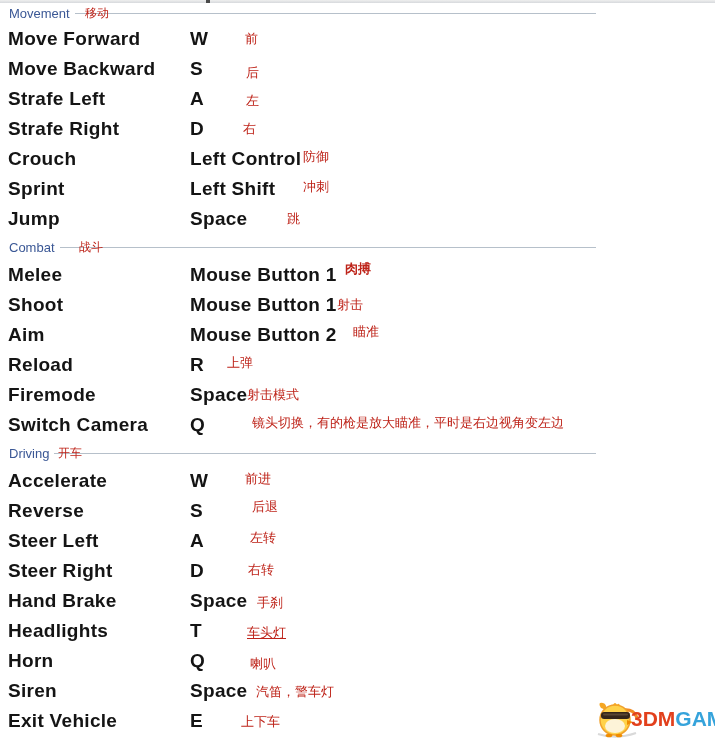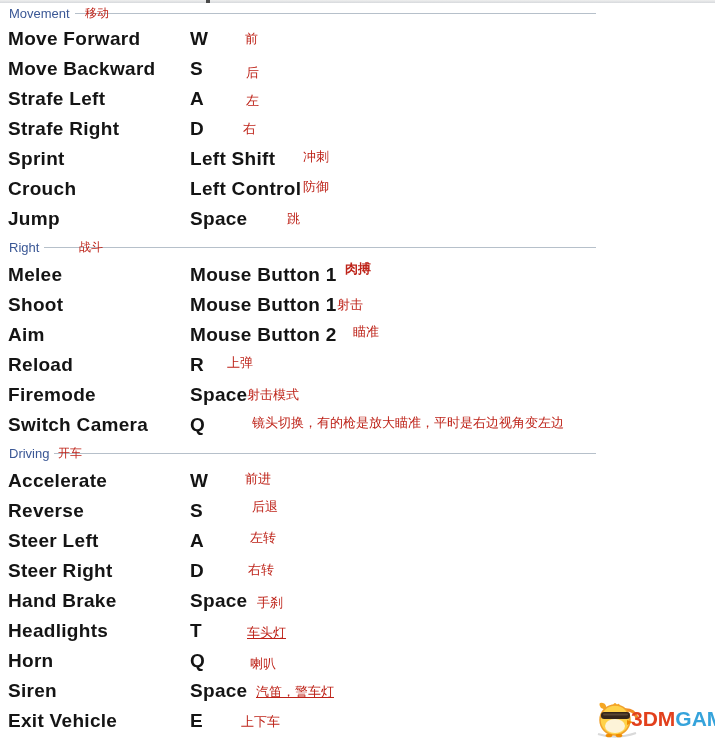--- a/index.html
+++ b/index.html
@@ -77,42 +77,42 @@
     <span class="note" style="left: 246px; margin-top: 2px;">左</span>
   </div>
 
   <div class="row">
     <span class="action">Strafe Right</span>
     <span class="key">D</span>
     <span class="note" style="left: 243px; margin-top: 0px;">右</span>
   </div>
 
   <div class="row">
+    <span class="action">Crouch</span>
+    <span class="key">Left Control</span>
+    <span class="note" style="left: 303px; margin-top: -2px;">防御</span>
+  </div>
+
+  <div class="row">
     <span class="action">Sprint</span>
     <span class="key">Left Shift</span>
     <span class="note" style="left: 303px; margin-top: -2px;">冲刺</span>
   </div>
 
   <div class="row">
-    <span class="action">Crouch</span>
-    <span class="key">Left Control</span>
-    <span class="note" style="left: 303px; margin-top: -2px;">防御</span>
-  </div>
-
-  <div class="row">
     <span class="action">Jump</span>
     <span class="key">Space</span>
     <span class="note" style="left: 287px; margin-top: 0px;">跳</span>
   </div>
 </div>
   </section>
 
   <section class="section">
     <div class="section-header">
-      <span class="section-title">Right</span>
+      <span class="section-title">Combat</span>
       <span class="section-line"></span>
       <span class="section-note" style="left: 79px;">战斗</span>
     </div>
     <div class="rows">
   <div class="row">
     <span class="action">Melee</span>
     <span class="key">Mouse Button 1</span>
     <span class="note" style="left: 345px; margin-top: -6px; font-weight: bold;">肉搏</span>
   </div>
 
@@ -193,21 +193,21 @@
 
   <div class="row">
     <span class="action">Horn</span>
     <span class="key">Q</span>
     <span class="note" style="left: 250px; margin-top: 3px;">喇叭</span>
   </div>
 
   <div class="row">
     <span class="action">Siren</span>
     <span class="key">Space</span>
-    <span class="note" style="left: 256px; margin-top: 1px; text-decoration: underline;">汽笛，警车灯</span>
+    <span class="note" style="left: 256px; margin-top: 1px;">汽笛，警车灯</span>
   </div>
 
   <div class="row">
     <span class="action">Exit Vehicle</span>
     <span class="key">E</span>
     <span class="note" style="left: 241px; margin-top: 1px;">上下车</span>
   </div>
 </div>
   </section>
 </div>

